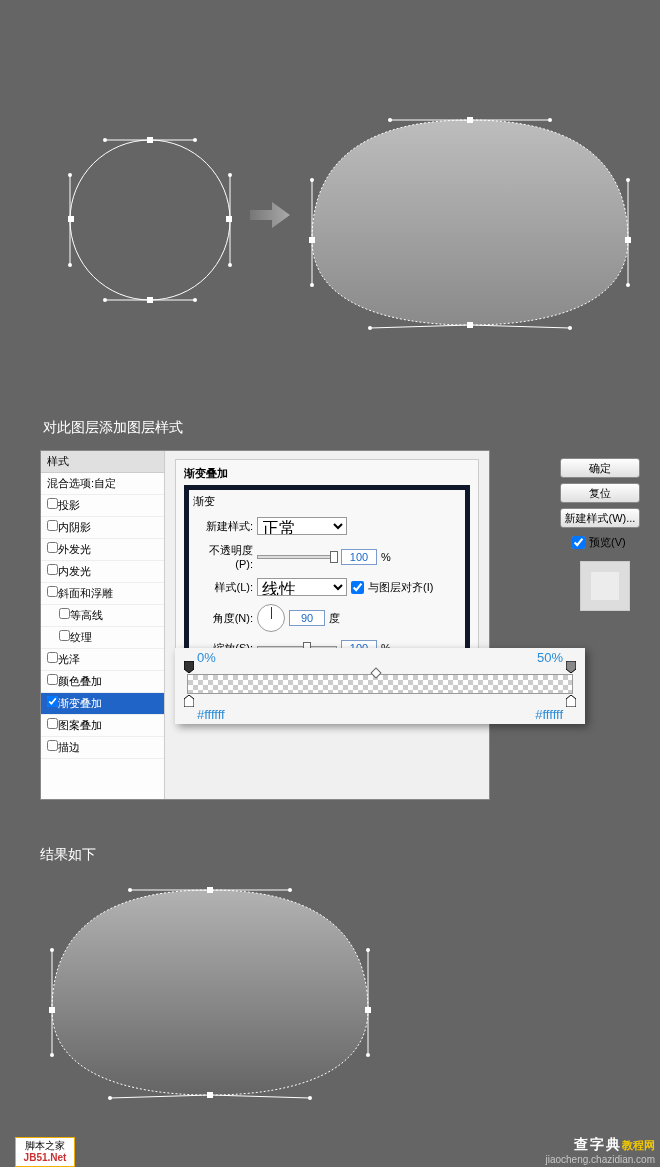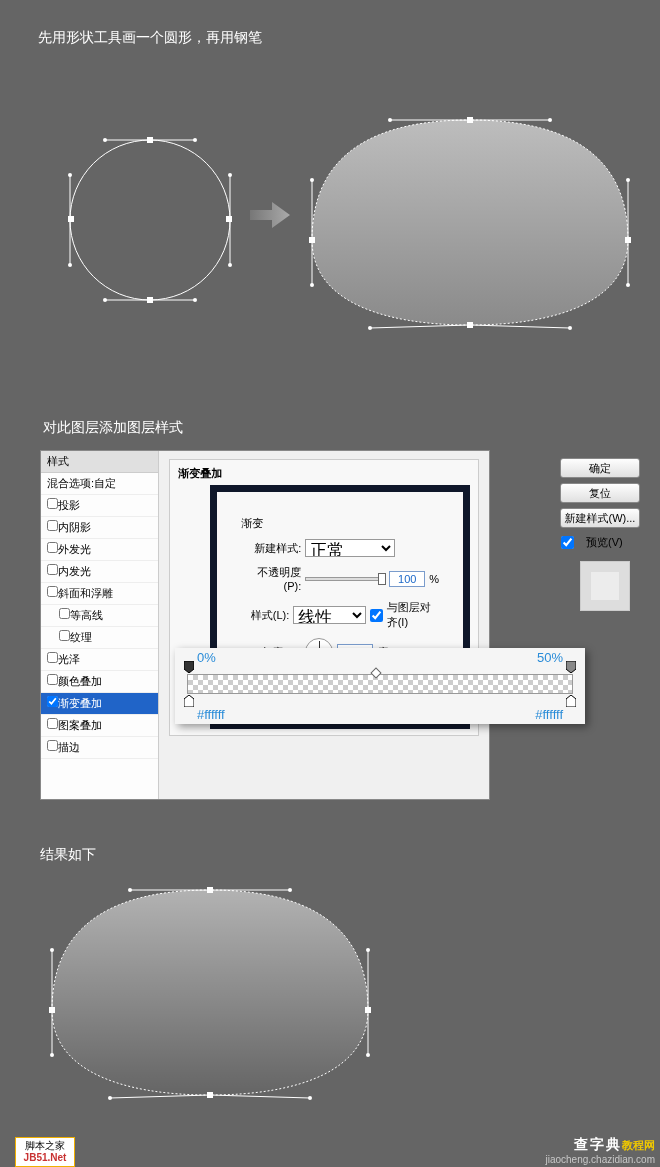--- a/index.html
+++ b/index.html
@@ -24,35 +24,35 @@
 .styles-title { background: #e0e0e0; padding: 3px 6px; border-bottom: 1px solid #ccc; }
 .blend-opt { padding: 3px 6px; border-bottom: 1px solid #eee; cursor: pointer; }
 .style-item { padding: 3px 6px; border-bottom: 1px solid #eee; display: flex; align-items: flex-start; gap: 0; cursor: pointer; }
 .style-item.sub { padding-left: 18px; }
 .style-item.active { background: #2064c8; color: #fff; }
 .style-item input[type=checkbox] { width: 11px; height: 11px; }
 
 .main-panel { flex: 1; padding: 8px 10px; position: relative; }
 .main-group { border: 1px solid #ccc; padding: 6px 8px; background: #f8f8f8; }
 .main-group-title { font-weight: bold; font-size: 11px; margin-bottom: 3px; }
-.sub-group { border: 7px solid #0f172a; padding: 24px; margin-top: 4px; margin-left: 32px; }
+.sub-group { border: 5px solid #0f172a; padding: 4px; margin-top: 4px; }
 .sub-group-title { font-size: 11px; margin-bottom: 8px; }
 .field-row { display: flex; align-items: center; margin-bottom: 8px; font-size: 11px; gap: 4px; }
 .field-label { width: 60px; text-align: right; }
 .field-select { width: 90px; height: 18px; border: 1px solid #999; background: #fff; font-size: 17px; }
 .slider-track { width: 80px; height: 4px; background: #ddd; border: 1px solid #999; position: relative; }
 .slider-thumb { position: absolute; width: 8px; height: 12px; background: #fff; border: 1px solid #666; top: -5px; }
 .num-input { width: 36px; height: 16px; border: 1px solid #7a9ccc; background: #fff; text-align: center; font-size: 11px; color: #1b68c8; }
 .grad-preview { width: 90px; height: 16px; background: linear-gradient(to right, rgba(255,255,255,0) 0%, rgba(255,255,255,0.5) 100%), repeating-conic-gradient(#ccc 0% 25%, #fff 0% 50%) 0 0/8px 8px; border: 1px solid #999; }
 .angle-dial { width: 28px; height: 28px; border: 1px solid #999; border-radius: 50%; background: #fff; position: relative; }
 .angle-dial::after { content: ''; position: absolute; width: 1px; height: 12px; background: #333; left: 50%; top: 2px; }
 
 .right-buttons { position: absolute; right: 10px; top: 458px; width: 90px; display: flex; flex-direction: column; gap: 5px; }
 .dlg-btn { width: 80px; height: 20px; background: linear-gradient(#fefefe, #e0e0e0); border: 1px solid #888; border-radius: 3px; font-size: 11px; cursor: pointer; display: flex; align-items: center; justify-content: center; }
-.preview-check { display: flex; align-items: center; gap: 12px; font-size: 11px; margin-top: 2px; margin-left: 1px; }
+.preview-check { display: flex; align-items: center; gap: 4px; font-size: 11px; margin-top: 2px; margin-left: 12px; }
 .preview-swatch { width: 50px; height: 50px; background: #ececec; border: 1px solid #ccc; margin: 6px auto 0; box-shadow: inset 0 0 0 10px #ddd; }
 
 
 .grad-editor { position: absolute; left: 175px; top: 648px; width: 410px; height: 76px; background: #f5f5f5; box-shadow: 3px 3px 8px rgba(0,0,0,0.4); padding: 8px 12px; }
 .grad-bar { width: 100%; height: 20px; border: 1px solid #999; background: repeating-conic-gradient(#ccc 0% 25%, #fff 0% 50%) 0 0/10px 10px; position: relative; margin-top: 18px; }
 .opacity-stop { position: absolute; width: 10px; height: 12px; top: -14px; }
 .color-stop { position: absolute; width: 10px; height: 12px; bottom: -14px; }
 .stop-label { position: absolute; font-size: 13px; color: #2a8cd8; }
 .midpoint { position: absolute; width: 8px; height: 8px; border: 1px solid #666; transform: rotate(45deg); top: -6px; background: #fff; }
 
@@ -64,21 +64,20 @@
 .wm-left .line2 { color: #c83232; font-weight: bold; }
 .wm-right { position: absolute; right: 5px; bottom: 2px; text-align: right; }
 .wm-right .line1 { color: #fff; font-size: 14px; font-weight: bold; letter-spacing: 2px; }
 .wm-right .line1 .suffix { color: #f0c800; font-size: 11px; letter-spacing: 0; }
 .wm-right .line2 { color: #c8c8c8; font-size: 10px; margin-left: 28px; }
 </style>
 </head>
 <body>
 
 <div class="instruction instr1">
-  <div>先用形状工具画一个圆形，再用钢笔</div>
 </div>
 
 <div class="circle-wrap">
 <svg class="circle-svg" viewBox="0 0 180 180">
   <ellipse cx="90" cy="90" rx="80" ry="80" fill="none" stroke="#fff" stroke-width="1"></ellipse>
 
   <rect x="8" y="86" width="6" height="6" fill="#fff"></rect>
   <rect x="166" y="86" width="6" height="6" fill="#fff"></rect>
   <rect x="87" y="7" width="6" height="6" fill="#fff"></rect>
   <rect x="87" y="167" width="6" height="6" fill="#fff"></rect>

